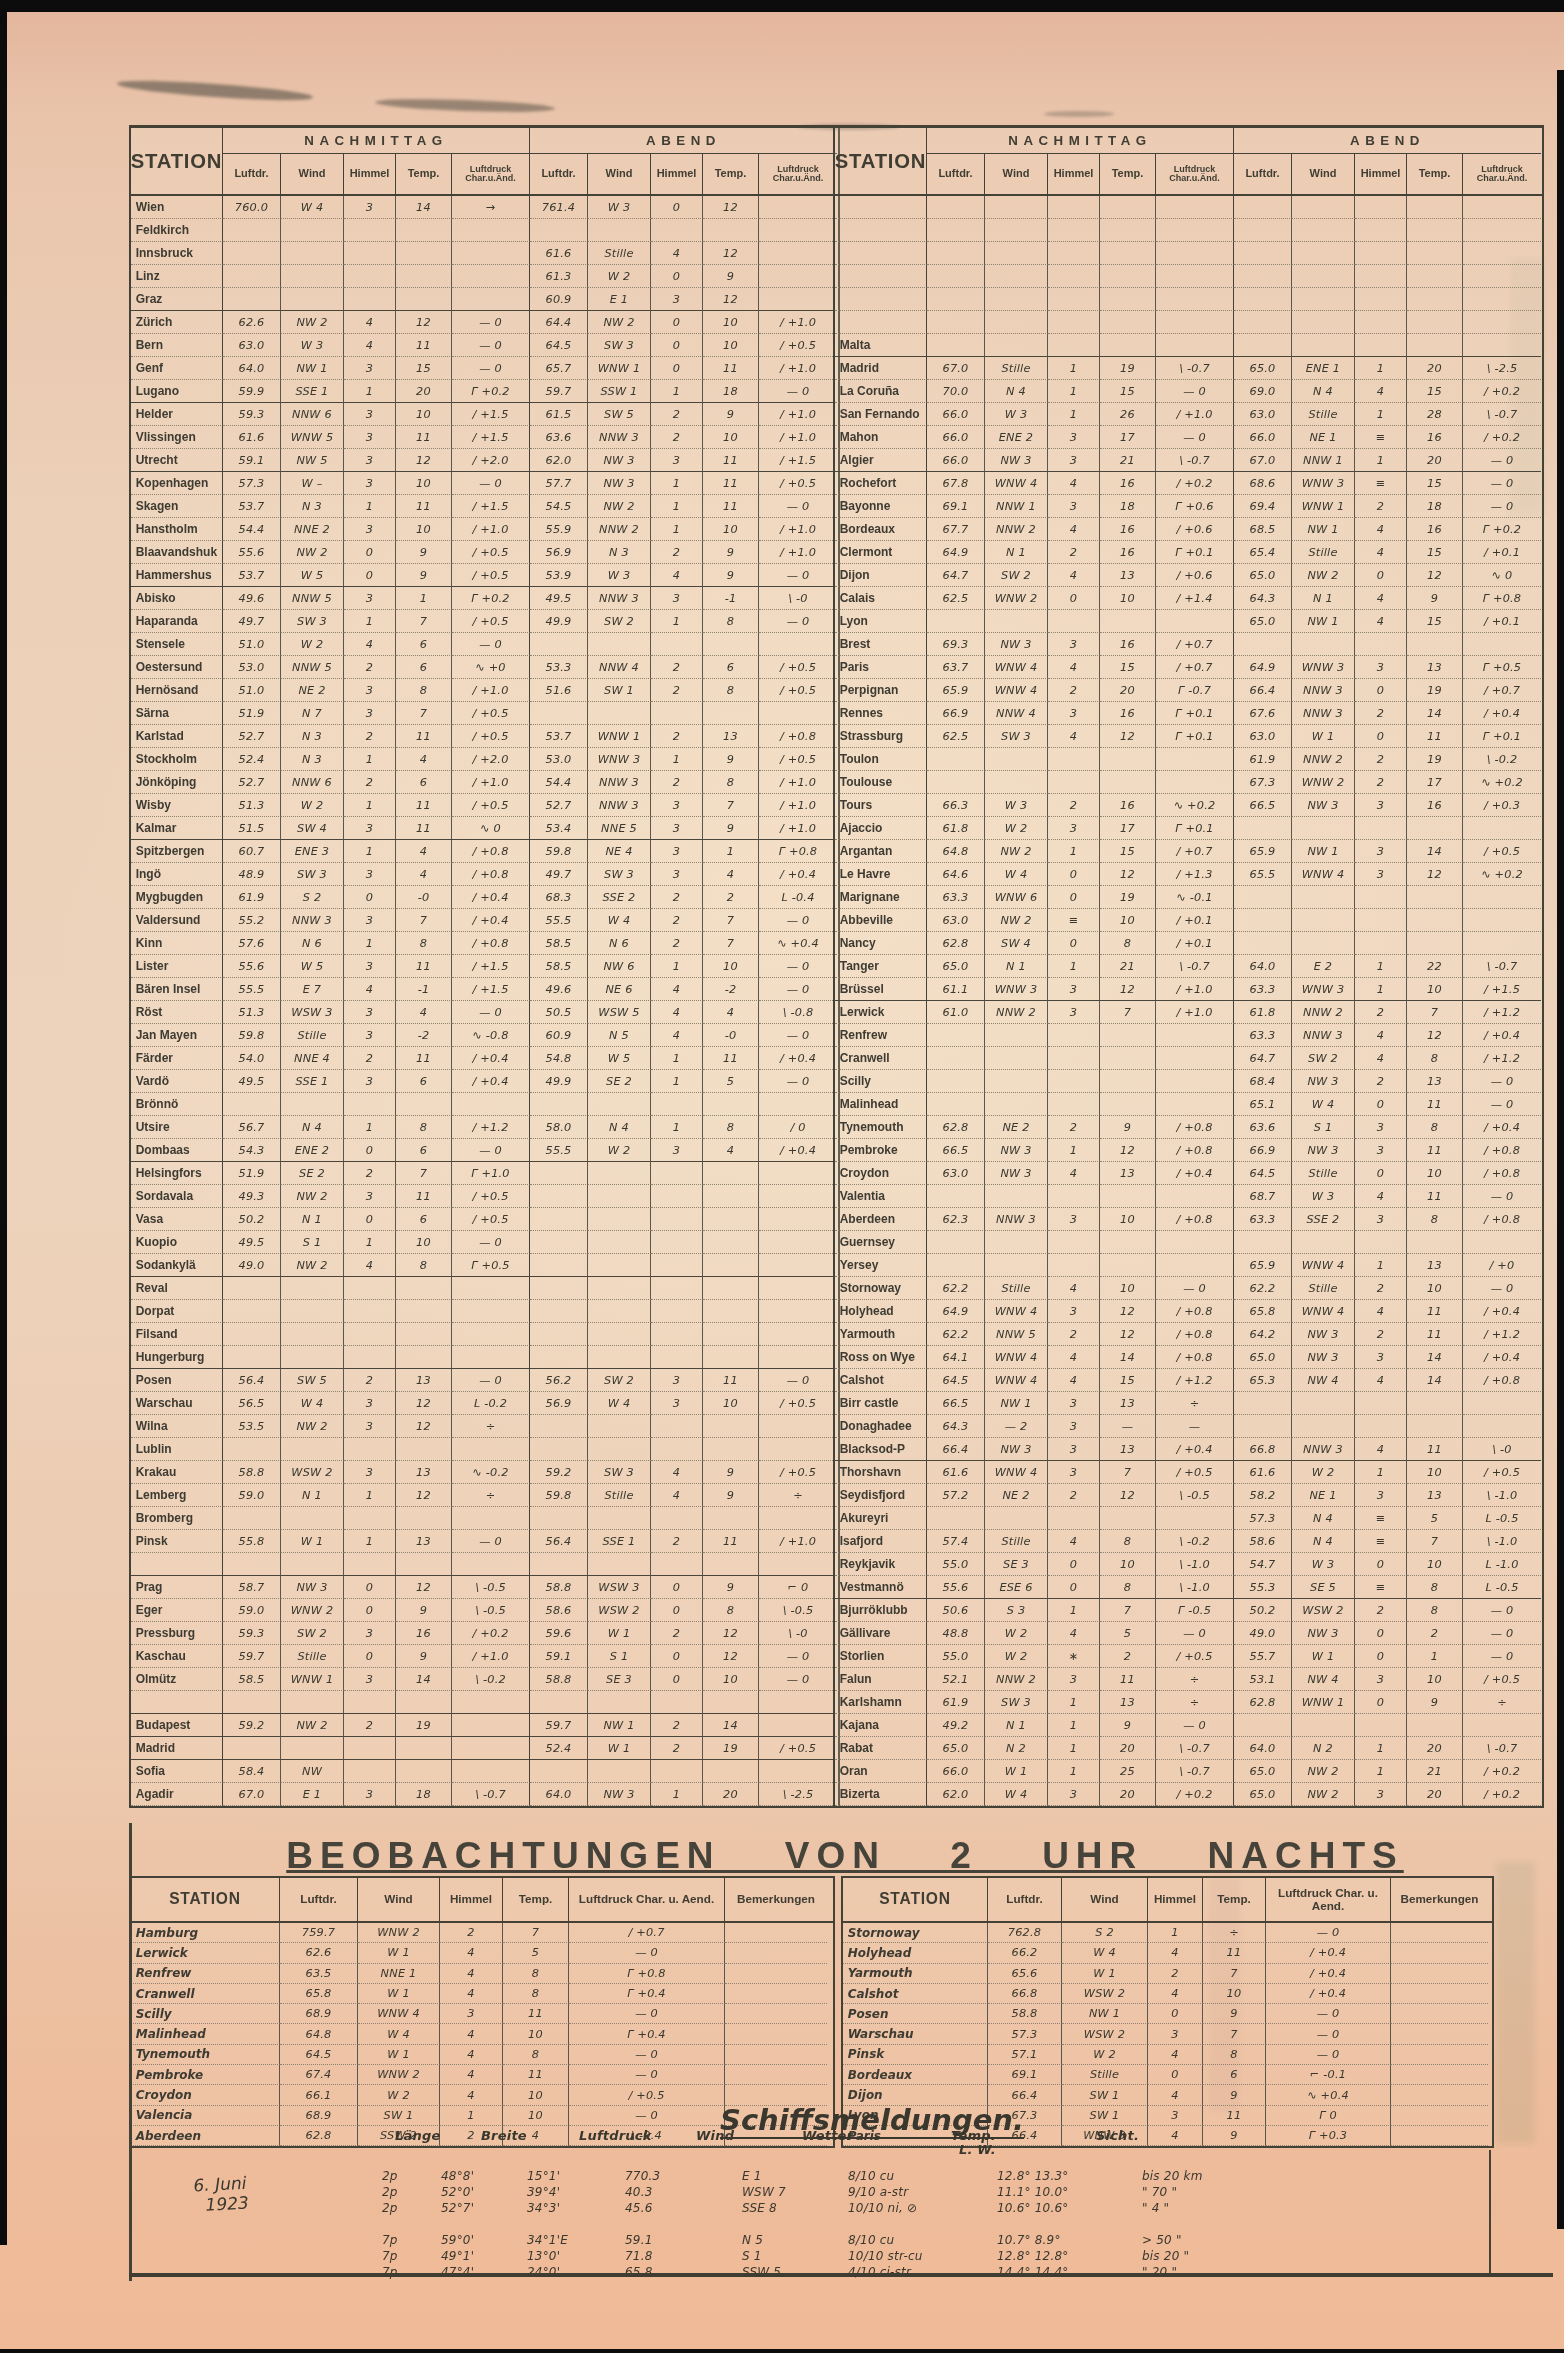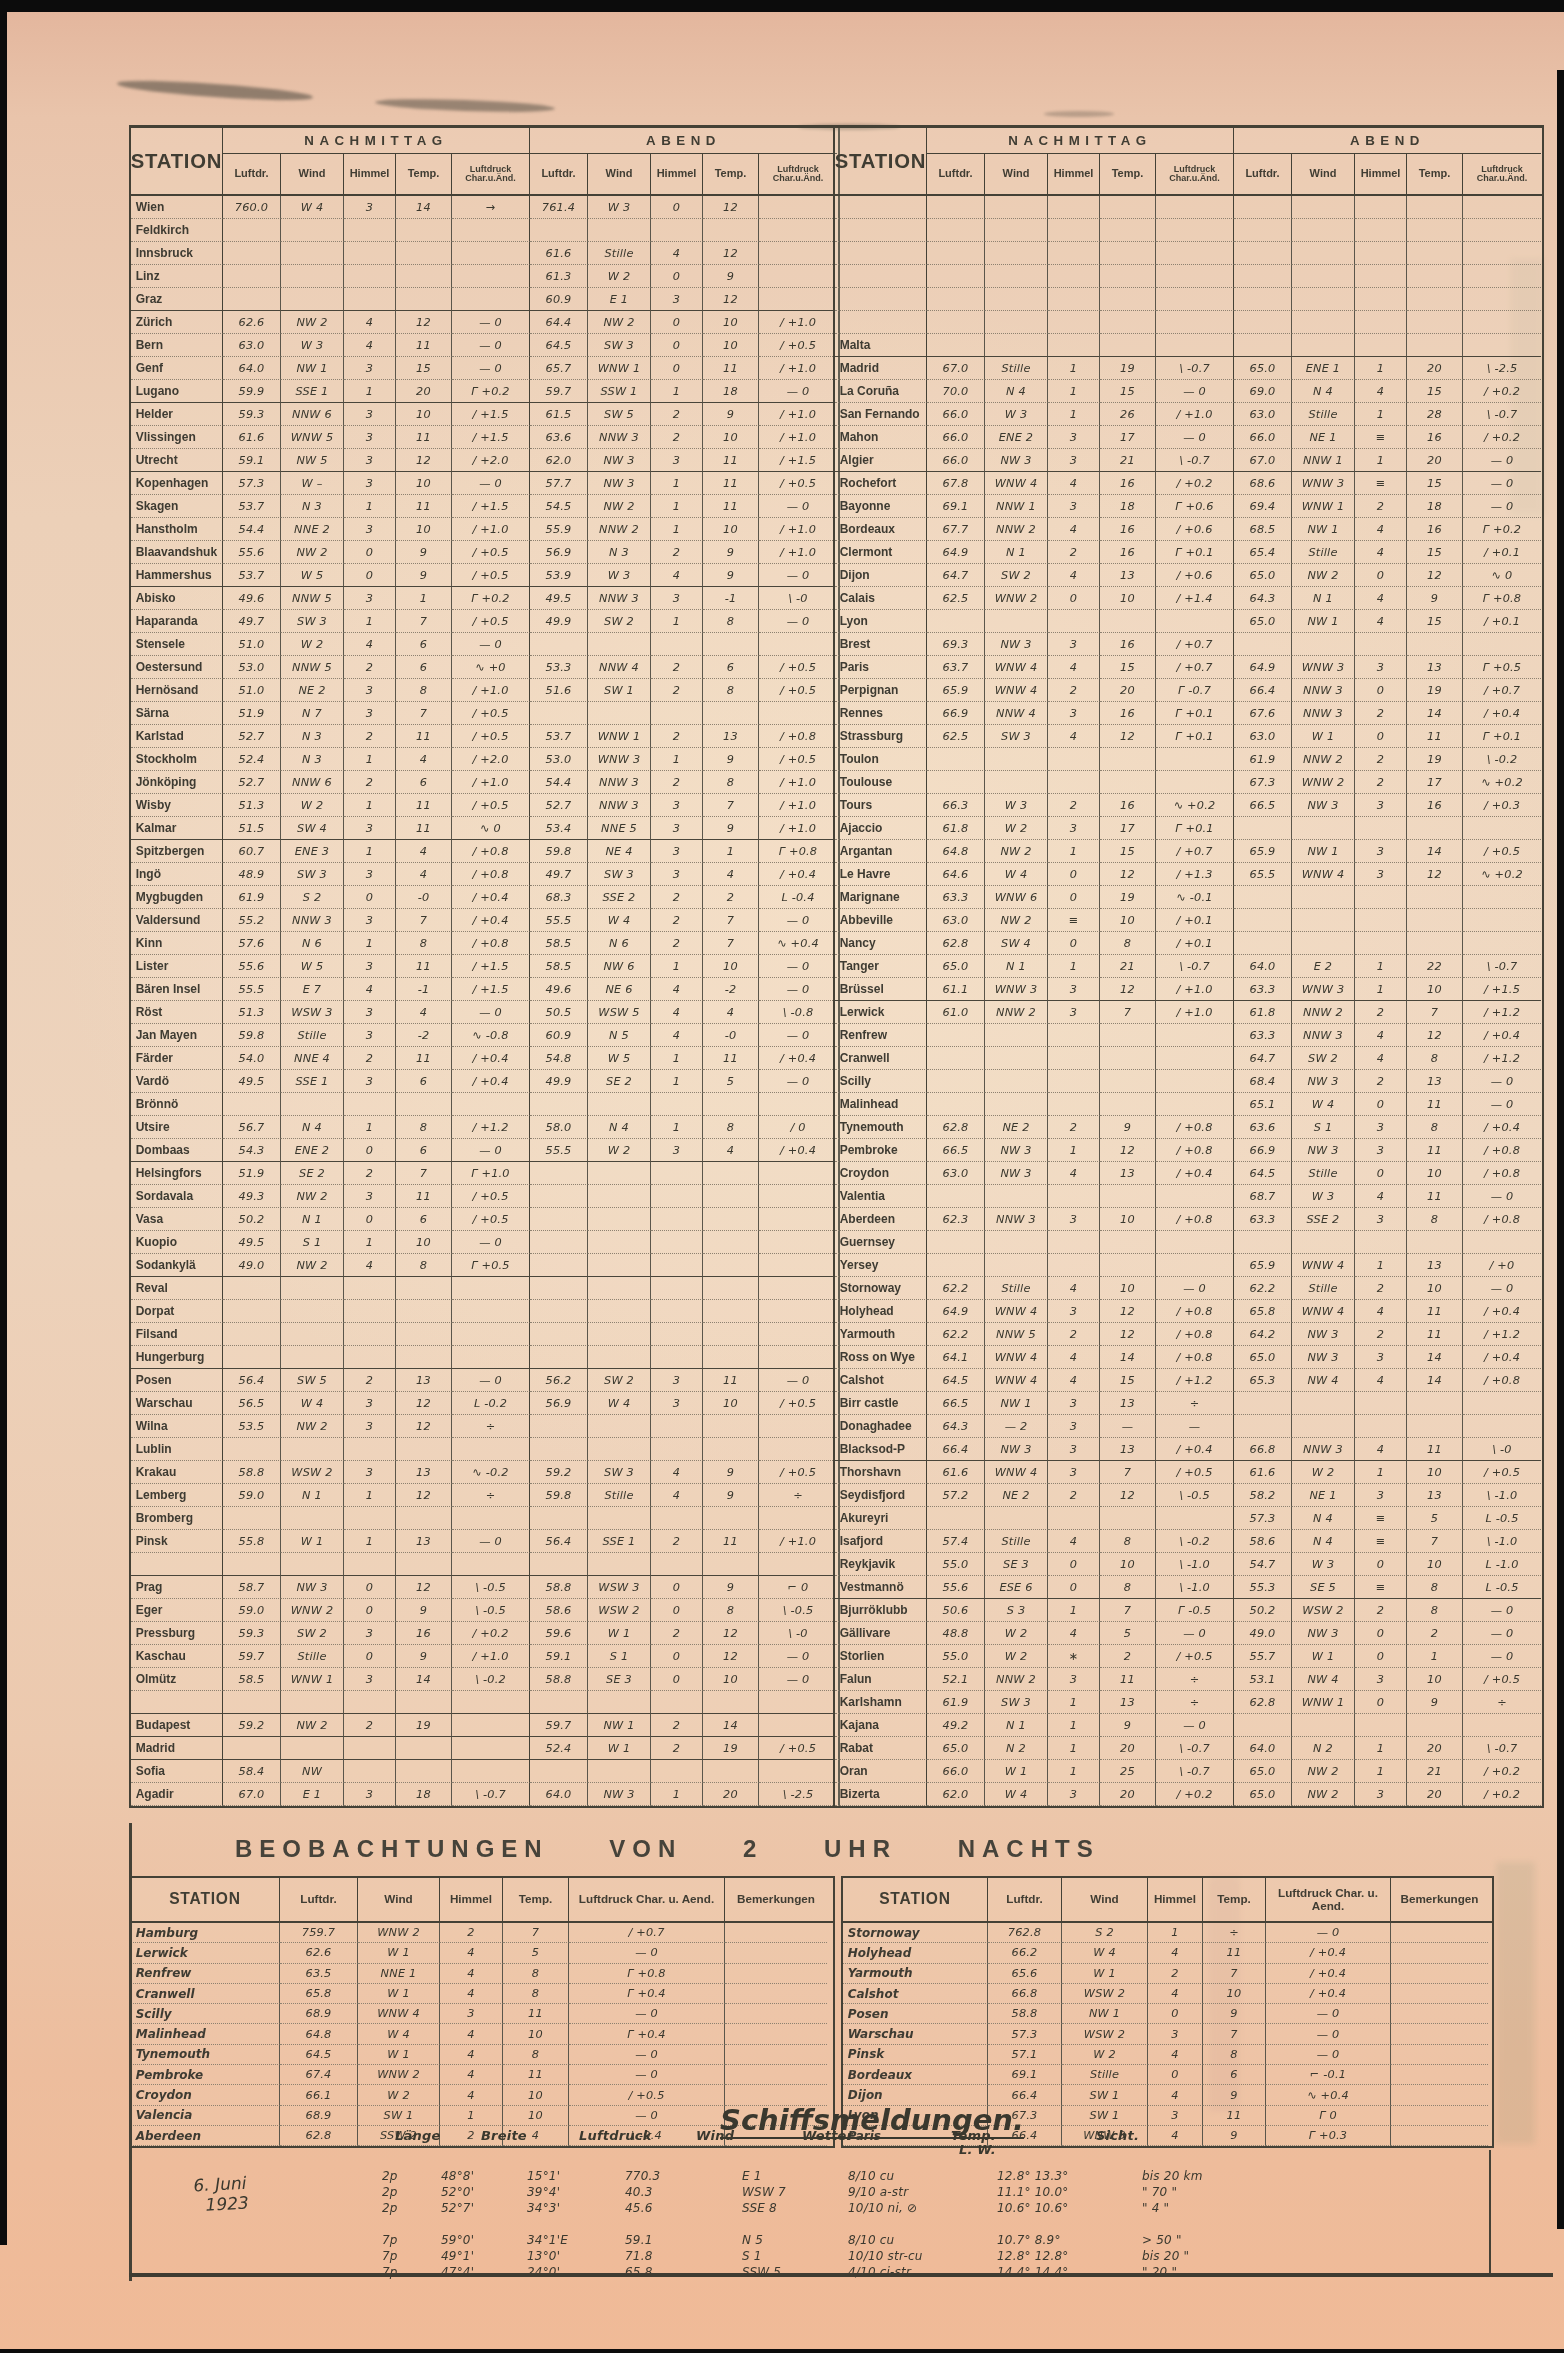--- a/index.html
+++ b/index.html
@@ -47,22 +47,22 @@
          grid-template-rows:repeat(70,23px);}
   
   .cell{overflow:hidden;white-space:nowrap;display:flex;align-items:center;justify-content:center;
         border-right:1.1px solid #5b564b;border-bottom:1px dotted #8d8170;}
   .cell.st{justify-content:flex-start;padding-left:4.7px;font-weight:700;font-size:12px;color:#3e3b32;border-right:1.9px solid #444136;}
   .cell.hw{font-family:"DejaVu Sans",sans-serif;font-style:italic;font-size:11.3px;color:#3a382e;letter-spacing:0.2px;}
   .tbody .cell:nth-child(11n+6){border-right:1.9px solid #444136;}
   .tbody .cell:nth-child(11n){border-right:none;}
   .cell.sep{border-bottom:1.9px solid #49453a;}
   
-  #night-title{position:absolute;left:235px;top:1835px;width:1220px;text-align:left;
-    font-size:24px;font-weight:700;letter-spacing:7px;word-spacing:47px;color:#46433a;}
+  #night-title{position:absolute;left:235px;top:1835px;width:1220px;text-align:center;
+    font-size:37px;font-weight:700;letter-spacing:7px;word-spacing:47px;color:#46433a;text-decoration:underline;}
   .ntable{position:absolute;top:1876px;border:2.3px solid #444136;background:rgba(250,236,214,.15);}
   .ntable.nl{left:129px;width:702px;}
   .ntable.nr{left:841px;width:649px;}
   .nhead{display:grid;grid-template-rows:43px;border-bottom:2px solid #444136;}
   .nl .nhead,.nl .nbody{grid-template-columns:149px 78px 82px 63px 66px 156px 102px;}
   .nr .nhead,.nr .nbody{grid-template-columns:145px 74px 86px 55px 63px 125px 97px;}
   .nhead>div{display:flex;align-items:center;justify-content:center;font-size:11.7px;font-weight:700;
     color:#403d33;border-right:1.3px solid #444136;text-align:center;line-height:1.05;}
   .nhead>div.nstation{font-size:15.6px;letter-spacing:0.8px;}
   .nhead>div:last-child{border-right:none;}

